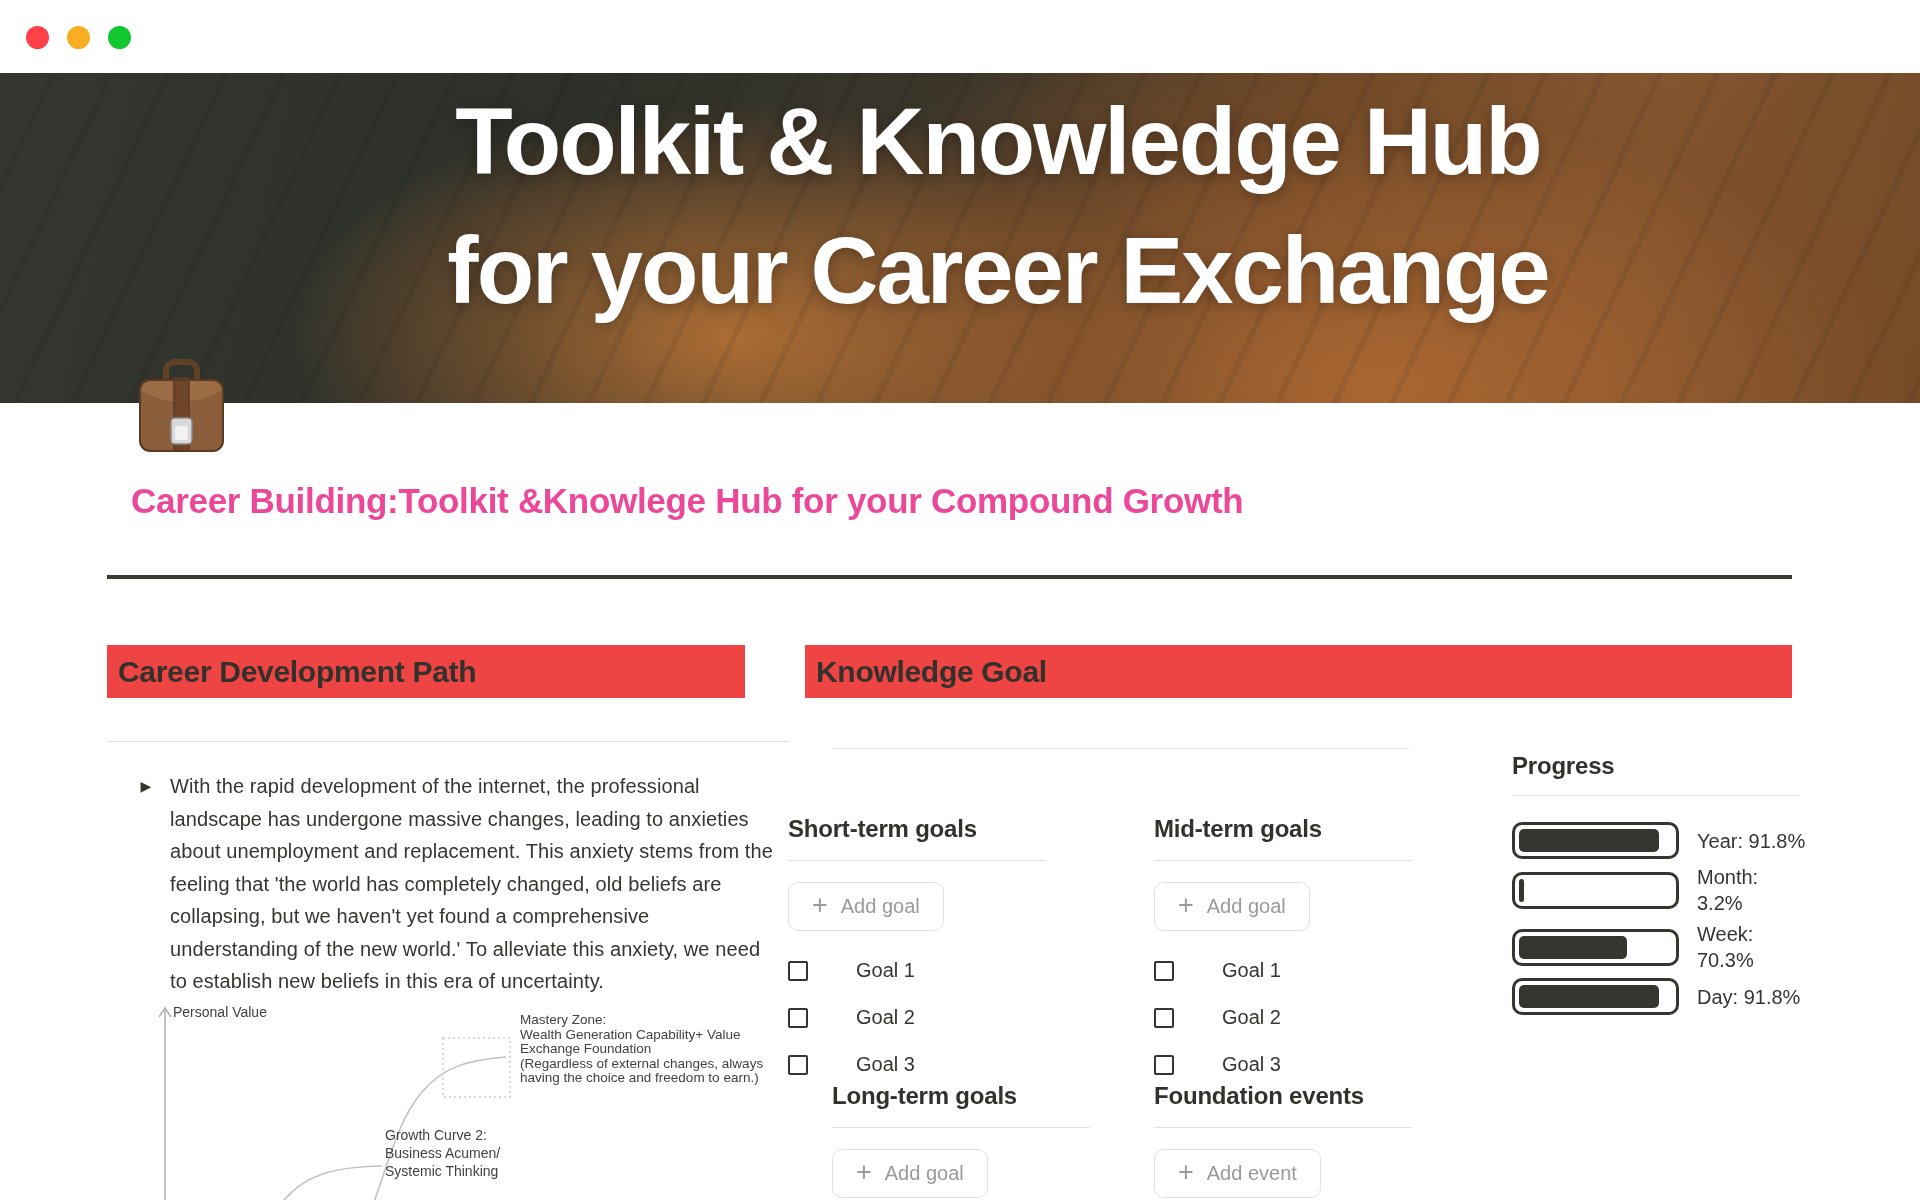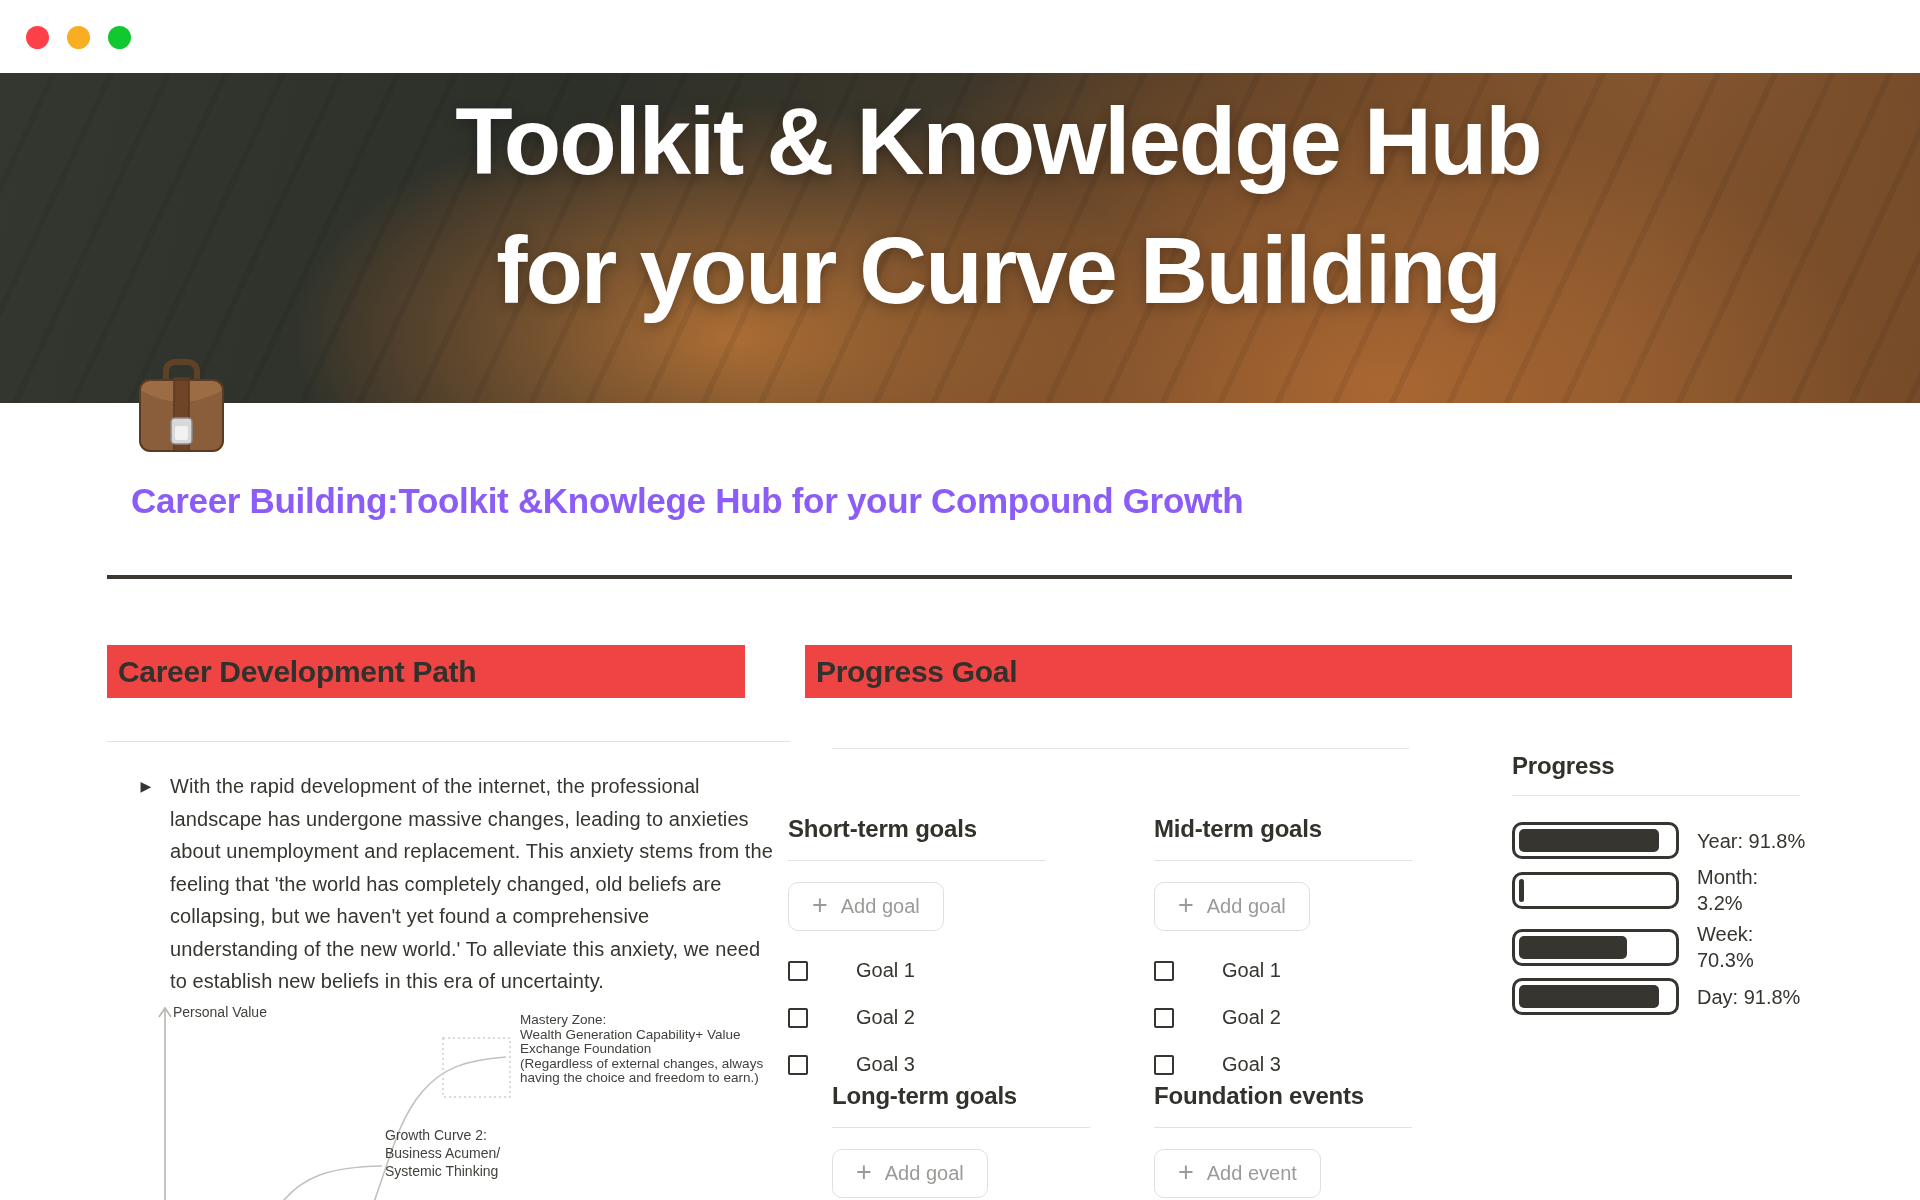--- a/index.html
+++ b/index.html
@@ -25,21 +25,21 @@
   .cover:after { content:""; position:absolute; inset:0;
     background:repeating-linear-gradient(115deg, rgba(0,0,0,0) 0 46px, rgba(0,0,0,.07) 46px 52px);
     mix-blend-mode:multiply; }
   .cover-title { position:absolute; left:0; top:4px; width:1920px; padding-left:76px;
     text-align:center; color:#fff; font-weight:700; font-size:94px; line-height:129px;
     letter-spacing:-2px; text-shadow:0 3px 14px rgba(0,0,0,.28); z-index:2; }
 
   
   .page-icon { position:absolute; left:130px; top:356px; width:103px; height:103px; z-index:5; cursor:pointer; }
   .page-title { position:absolute; left:131px; top:481px; width:1500px;
-    font-size:35px; font-weight:700; letter-spacing:-.3px; color:#8b5cf6; }
+    font-size:35px; font-weight:700; letter-spacing:-.3px; color:#ec4899; }
 
   .divider-bold { position:absolute; left:107px; top:575px; width:1685px; height:4px; background:#3b392f; }
 
   
   .sec-header { position:absolute; top:645px; height:53px; background:#ef4444;
     display:flex; align-items:center; padding-left:11px;
     font-size:30px; font-weight:700; color:#33312b; letter-spacing:-.3px; }
   .sec-header.left  { left:107px; width:638px; }
   .sec-header.right { left:805px; width:987px; }
 
@@ -86,21 +86,21 @@
 
   <div class="topbar">
     <span class="dot red"></span>
     <span class="dot yellow"></span>
     <span class="dot green"></span>
   </div>
 
   <div class="cover">
     <div class="cover-title">
       <div>Toolkit &amp; Knowledge Hub</div>
-      <div>for your Curve Building</div>
+      <div>for your Career Exchange</div>
     </div>
   </div>
 
   <div class="page-icon">
     <svg width="103" height="103" viewBox="0 0 103 103">
       <rect x="36" y="6" width="31" height="26" rx="9" fill="none" stroke="#5f4126" stroke-width="6"></rect>
       <rect x="10" y="24" width="83" height="71" rx="10" fill="#8a5d3b"></rect>
       <path d="M10 34 Q51 58 93 34 L93 34 Q93 24 83 24 L20 24 Q10 24 10 34 Z" fill="#9c6c45"></path>
       <rect x="44" y="22" width="15" height="73" fill="#6e4527"></rect>
       <rect x="44" y="22" width="15" height="73" fill="none" stroke="#5a3920" stroke-width="1.5"></rect>
@@ -111,21 +111,21 @@
   </div>
 
   <h1 class="page-title">Career Building:Toolkit &amp;Knowlege Hub for your Compound Growth</h1>
 
   <div class="divider-bold"></div>
 
   <div class="sec-header left">
     <span>Career Development Path</span>
   </div>
   <div class="sec-header right">
-    <span>Progress Goal</span>
+    <span>Knowledge Goal</span>
   </div>
 
   <div class="thin" style="left:107px; top:741px; width:683px;"></div>
 
   <div class="toggle-block">
     <span class="toggle-arrow">▶</span>
     <p class="toggle-text">With the rapid development of the internet, the professional landscape has undergone massive changes, leading to anxieties about unemployment and replacement. This anxiety stems from the feeling that 'the world has completely changed, old beliefs are collapsing, but we haven't yet found a comprehensive understanding of the new world.' To alleviate this anxiety, we need to establish new beliefs in this era of uncertainty.</p>
   </div>
 
   <svg class="sketch" viewBox="0 0 660 200">

